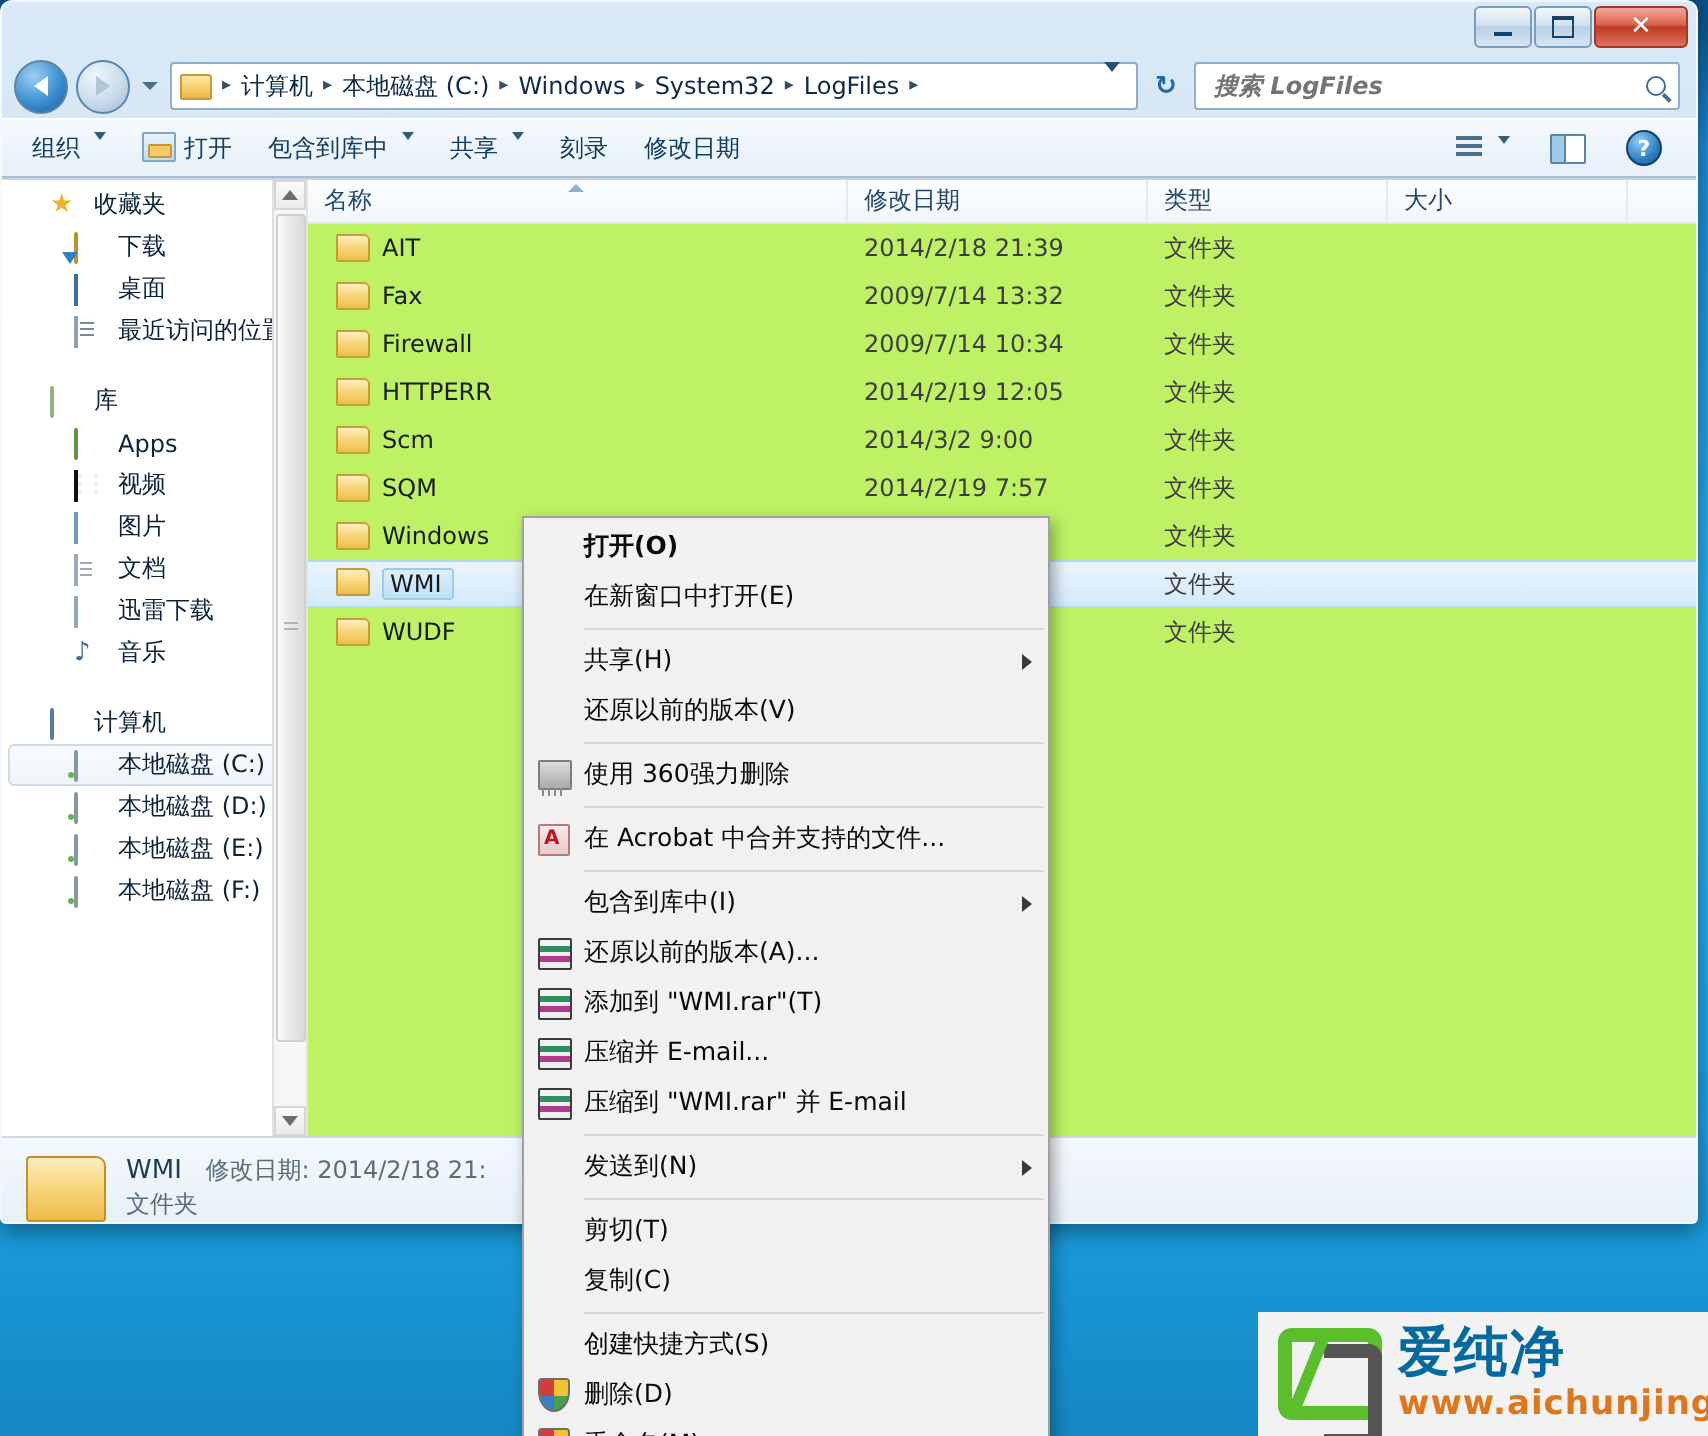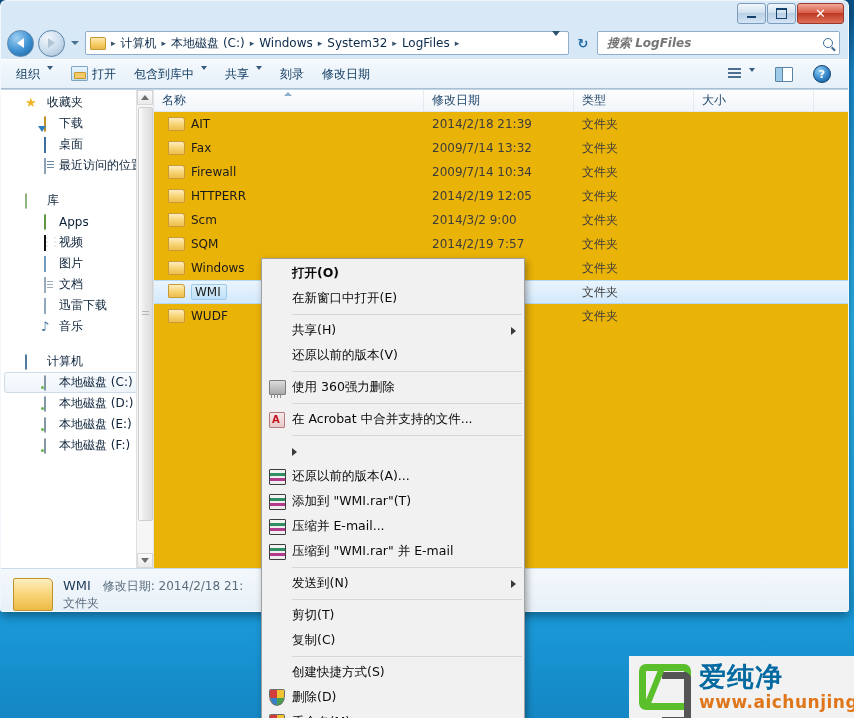--- a/index.html
+++ b/index.html
@@ -108,21 +108,21 @@
 
   
   #body{display:flex;height:478px;background:#fff;border-top:1px solid #c3d6e6;}
   
   #sidebar{
     width:152px;background:#fff;position:relative;
     border-right:1px solid #e2e2e2;flex:none;
   }
   .navgroup{margin-top:2px;}
   .navrow{display:flex;align-items:center;height:21px;padding-left:24px;gap:6px;color:#0b2239;font-size:12px;white-space:nowrap;}
-  .navrow.child{padding-left:36px;text-align:center;}
+  .navrow.child{padding-left:36px;}
   .navrow.sel{
     background:linear-gradient(180deg,#fafcfe 0%,#eef4fa 100%);
     border:1px solid #cddcea;border-radius:3px;margin:0 4px 0 3px;height:19px;padding-left:32px;
   }
   .navicon{width:16px;height:14px;flex:none;position:relative;}
   .ico-star{color:#f0b323;font-size:13px;line-height:14px;}
   .ico-dl{width:13px;height:12px;background:linear-gradient(180deg,#fde8ad,#f3c457);border:1px solid #c09128;border-radius:1px;position:relative;}
   .ico-dl::after{content:"";position:absolute;right:-1px;bottom:-1px;width:0;height:0;border-left:4px solid transparent;border-right:4px solid transparent;border-top:6px solid #2f7fc4;}
   .ico-desk{width:14px;height:11px;background:linear-gradient(180deg,#bfe0f6,#4f94cd);border:1px solid #3c6e9e;}
   .ico-recent{width:13px;height:13px;background:linear-gradient(180deg,#eef3f8,#c7d7e6);border:1px solid #8ba3b9;position:relative;}
@@ -147,21 +147,21 @@
   .sb-up{width:0;height:0;border-left:4px solid transparent;border-right:4px solid transparent;border-bottom:5px solid #6d6d6d;}
   .sb-dn{width:0;height:0;border-left:4px solid transparent;border-right:4px solid transparent;border-top:5px solid #6d6d6d;}
   #sbthumb{
     position:absolute;top:17px;left:1px;width:13px;height:412px;
     background:linear-gradient(90deg,#fdfdfd,#ebebeb 40%,#dcdcdc);
     border:1px solid #cfcfcf;border-radius:2px;
     display:flex;align-items:center;justify-content:center;
   }
   #sbthumb .grip{width:7px;height:6px;background:repeating-linear-gradient(180deg,#b4b4b4 0 1px,transparent 1px 3px);}
   
-  #filepane{flex:1;position:relative;background:#eab308;min-width:0;}
+  #filepane{flex:1;position:relative;background:#bef264;min-width:0;}
   #colhead{
     height:21px;display:flex;align-items:center;
     background:linear-gradient(180deg,#fcfdfe,#f2f6fa);
     border-bottom:1px solid #dfe8ef;color:#23486b;font-size:12px;
   }
   .col{padding-left:8px;box-sizing:border-box;border-right:1px solid #e3eaf0;height:21px;line-height:20px;white-space:nowrap;overflow:hidden;}
   .c-name{width:270px;position:relative;}
   .c-date{width:150px;}
   .c-type{width:120px;}
   .c-size{width:120px;}
@@ -573,20 +573,21 @@
   <div class="msep"></div>
   <div class="mi">
     <span class="ic">
         <span class="ic-acro"></span>
       </span>
     <span class="lbl">在 Acrobat 中合并支持的文件...</span>
   </div>
   <div class="msep"></div>
   <div class="mi">
     <span class="ic"></span>
+    <span class="lbl">包含到库中(I)</span>
     <span class="sub"></span>
   </div>
   <div class="mi">
     <span class="ic">
         <span class="ic-rar"></span>
       </span>
     <span class="lbl">还原以前的版本(A)...</span>
   </div>
   <div class="mi">
     <span class="ic">

